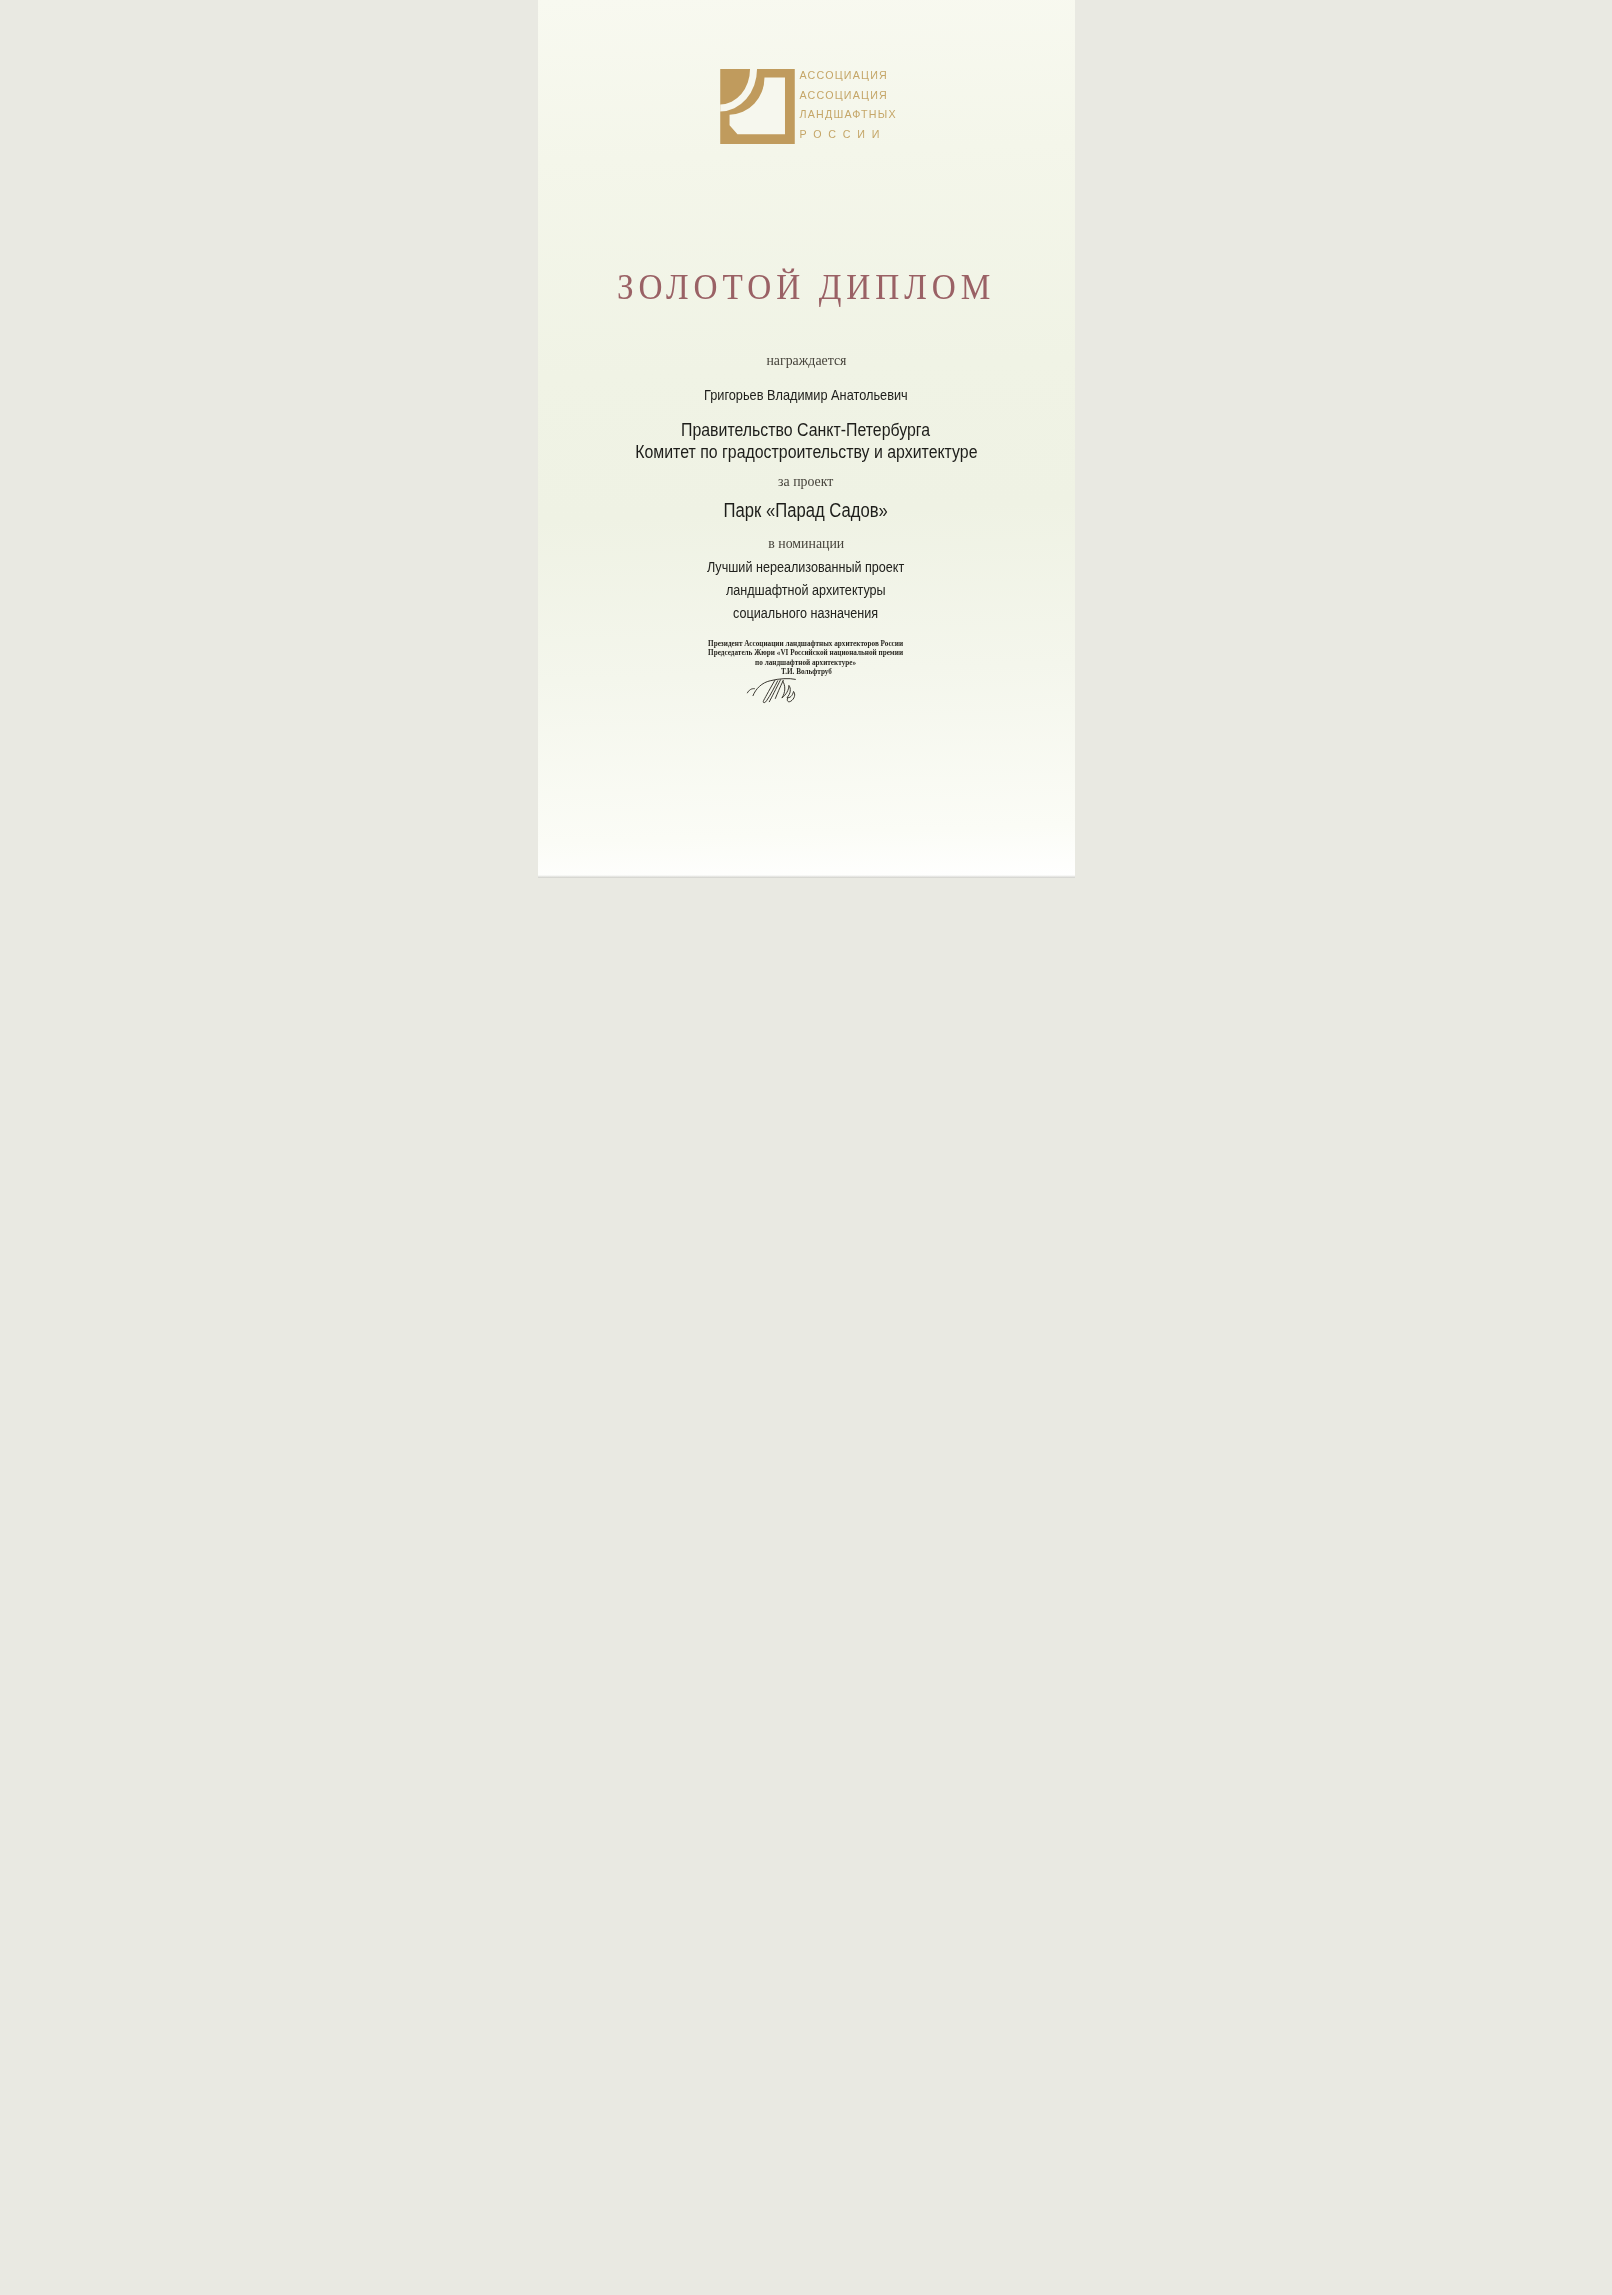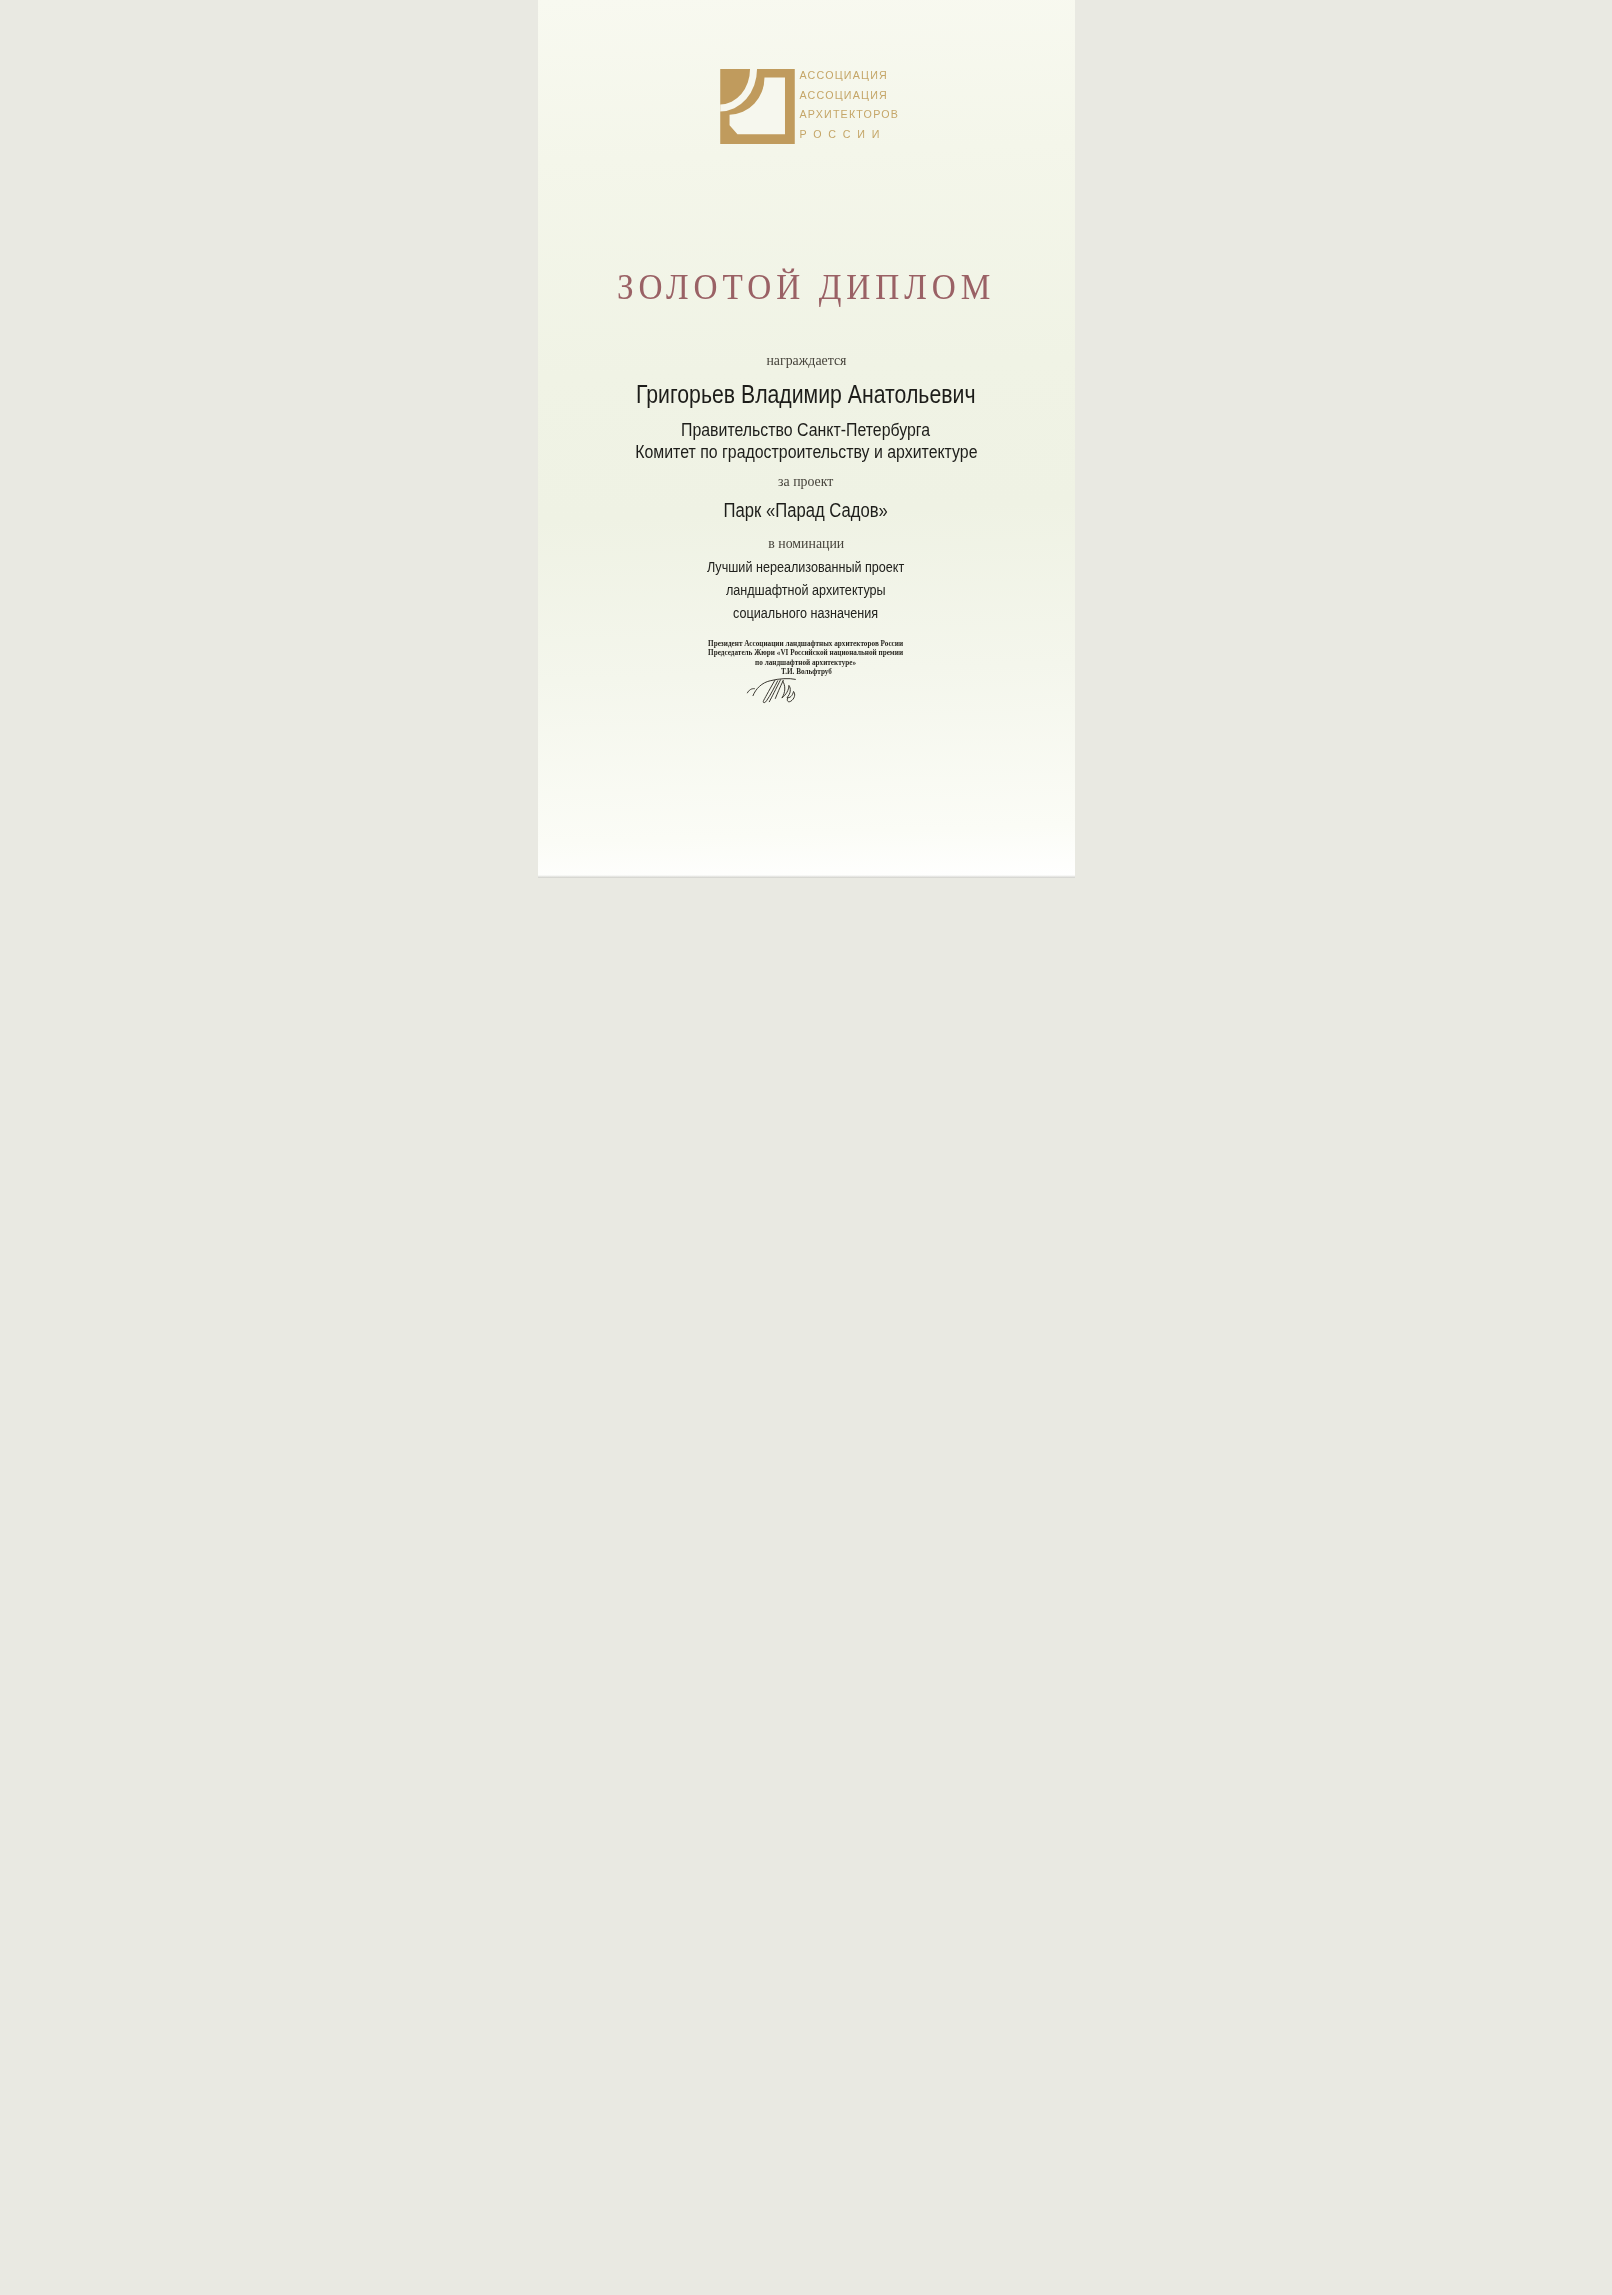--- a/index.html
+++ b/index.html
@@ -47,21 +47,21 @@
   .award-title .squeeze { transform:scaleX(.95); }
   .small-label { font-size:15.4px; line-height:18.7px; color:#46433b; font-weight:400; }
   .small-label .squeeze { transform:scaleX(.9); }
   .lbl-awarded  { top:351px; }
   .lbl-project  { top:472px; }
   .lbl-nominate { top:534px; }
 
   
   .sans-line { color:#1d1d1a; font-weight:400; }
   .sans-line .squeeze { transform:scaleX(.85); }
-  .recipient-name { top:383px; font-size:25px; line-height:23px; }
+  .recipient-name { top:383px; font-size:15px; line-height:23px; }
   .org1 { top:419px; font-size:18.7px; line-height:22.4px; }
   .org2 { top:441px; font-size:18.7px; line-height:22.4px; }
   .project-name { top:499px; font-size:19.6px; line-height:23px; }
   .nomination { top:556px; font-size:14px; line-height:23px; color:#22221e; }
   .nomination .squeeze { transform:scaleX(.9); }
 
   
   .signatory {
     top:639px; font-size:7.5px; line-height:9.3px;
     color:#2a2822; font-weight:600;
@@ -78,21 +78,21 @@
     <rect x="0" y="0" width="160" height="161" fill="#c09b5d"></rect>
 
     <path d="M 64,0 L 79,0 A 79,91 0 0 1 0,91 L 0,76 A 64,76 0 0 0 64,0 Z" fill="#f6f7ee"></path>
 
     <path d="M 95,18 L 139,18 L 139,140 L 37,140 L 20,121 L 20,98 A 75,80 0 0 0 95,18 Z" fill="#f6f7ee"></path>
   </svg>
 
   <div class="logo-text">
     <div>АССОЦИАЦИЯ</div>
     <div>АССОЦИАЦИЯ</div>
-    <div>АРХИТЕКТОРОВ</div>
+    <div>ЛАНДШАФТНЫХ</div>
     <div class="row-wide">РОССИИ</div>
   </div>
 
 
   <div class="abs serif award-title">
     <span class="squeeze">ЗОЛОТОЙ ДИПЛОМ</span>
   </div>
 
   <div class="abs serif small-label lbl-awarded">
     <span class="squeeze">награждается</span>

